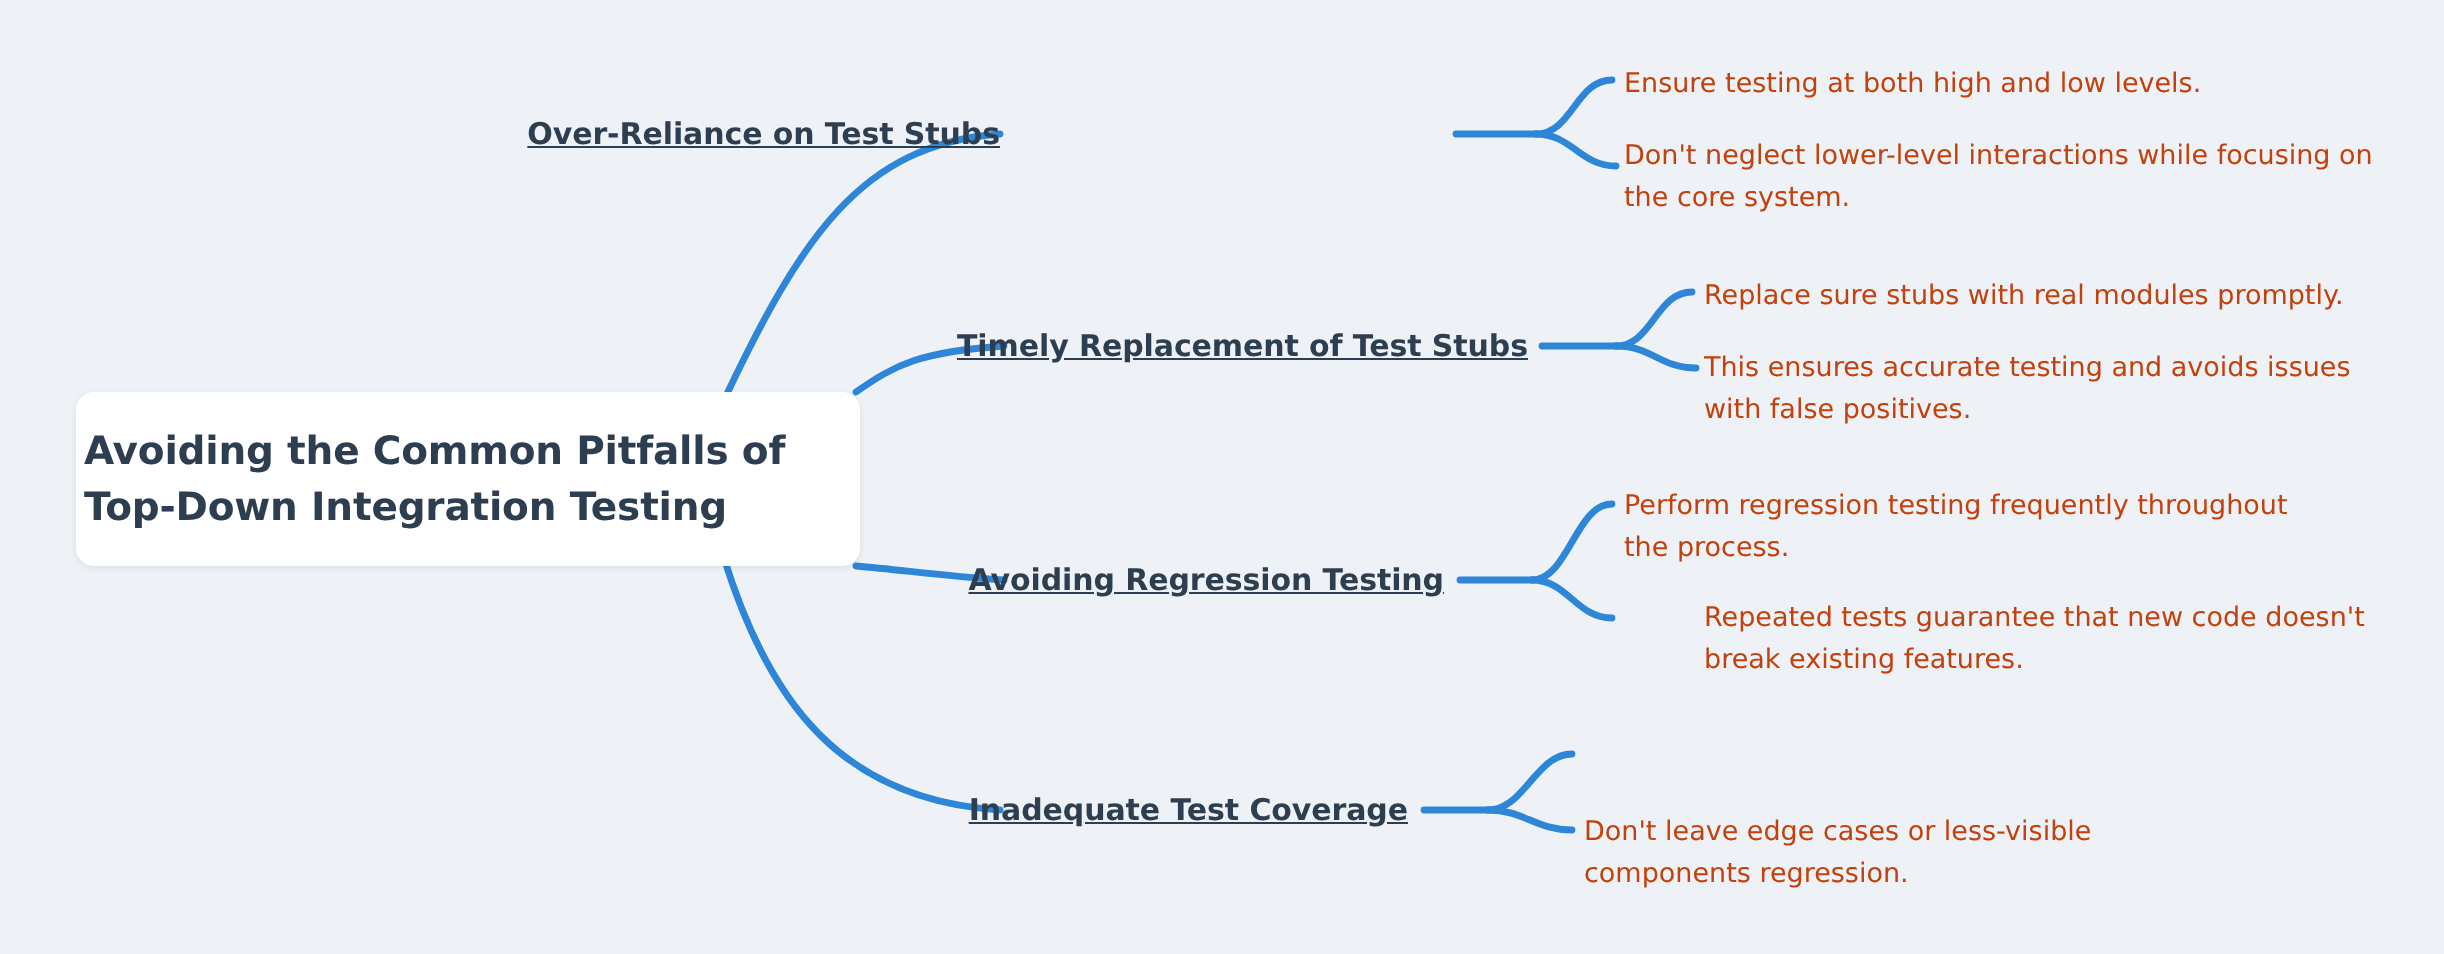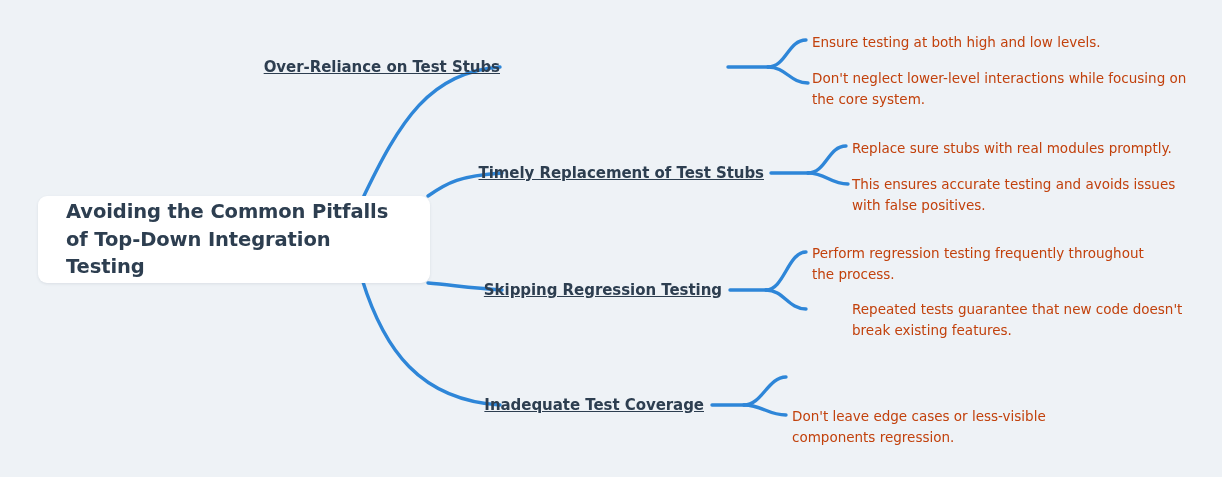--- a/index.html
+++ b/index.html
@@ -33,21 +33,21 @@
     left: 38px;
     top: 196px;
     width: 392px;
     height: 87px;
     background: #ffffff;
     border-radius: 9px;
     box-shadow: 0 1px 3px rgba(42,62,80,0.10);
     box-sizing: border-box;
     display: flex;
     align-items: center;
-    padding: 0 28px;
+    padding: 0 4px;
   }
   .root-title {
     font-size: 19.5px;
     font-weight: bold;
     color: #2d3e50;
     line-height: 1.42;
     letter-spacing: -0.1px;
   }
   .branch-label {
     position: absolute;
@@ -104,21 +104,21 @@
       <path d="M 744,405 C 762,405 768,415 786,415"></path>
     </g>
   </svg>
 
   <div class="root-node">
     <div class="root-title">Avoiding the Common Pitfalls of Top-Down Integration Testing</div>
   </div>
 
   <div class="branch-label" style="left:500px; top:67px; transform:translate(-100%,-50%);">Over-Reliance on Test Stubs</div>
   <div class="branch-label" style="left:764px; top:173px; transform:translate(-100%,-50%);">Timely Replacement of Test Stubs</div>
-  <div class="branch-label" style="left:722px; top:290px; transform:translate(-100%,-50%);">Skipping Regression Testing</div>
+  <div class="branch-label" style="left:722px; top:290px; transform:translate(-100%,-50%);">Avoiding Regression Testing</div>
   <div class="branch-label" style="left:704px; top:405px; transform:translate(-100%,-50%);">Inadequate Test Coverage</div>
 
   <div class="leaf-text" style="left:812px; top:32px;">Ensure testing at both high and low levels.</div>
   <div class="leaf-text two-line" style="left:812px; top:68px;">Don't neglect lower-level interactions while focusing on the core system.</div>
 
   <div class="leaf-text" style="left:852px; top:138px;">Replace sure stubs with real modules promptly.</div>
   <div class="leaf-text two-line" style="left:852px; top:174px; width:342px;">This ensures accurate testing and avoids issues with false positives.</div>
 
   <div class="leaf-text two-line" style="left:812px; top:243px; width:348px;">Perform regression testing frequently throughout the process.</div>
   <div class="leaf-text two-line" style="left:812px; top:299px; width:360px;margin-left:40px;">Repeated tests guarantee that new code doesn't break existing features.</div>

